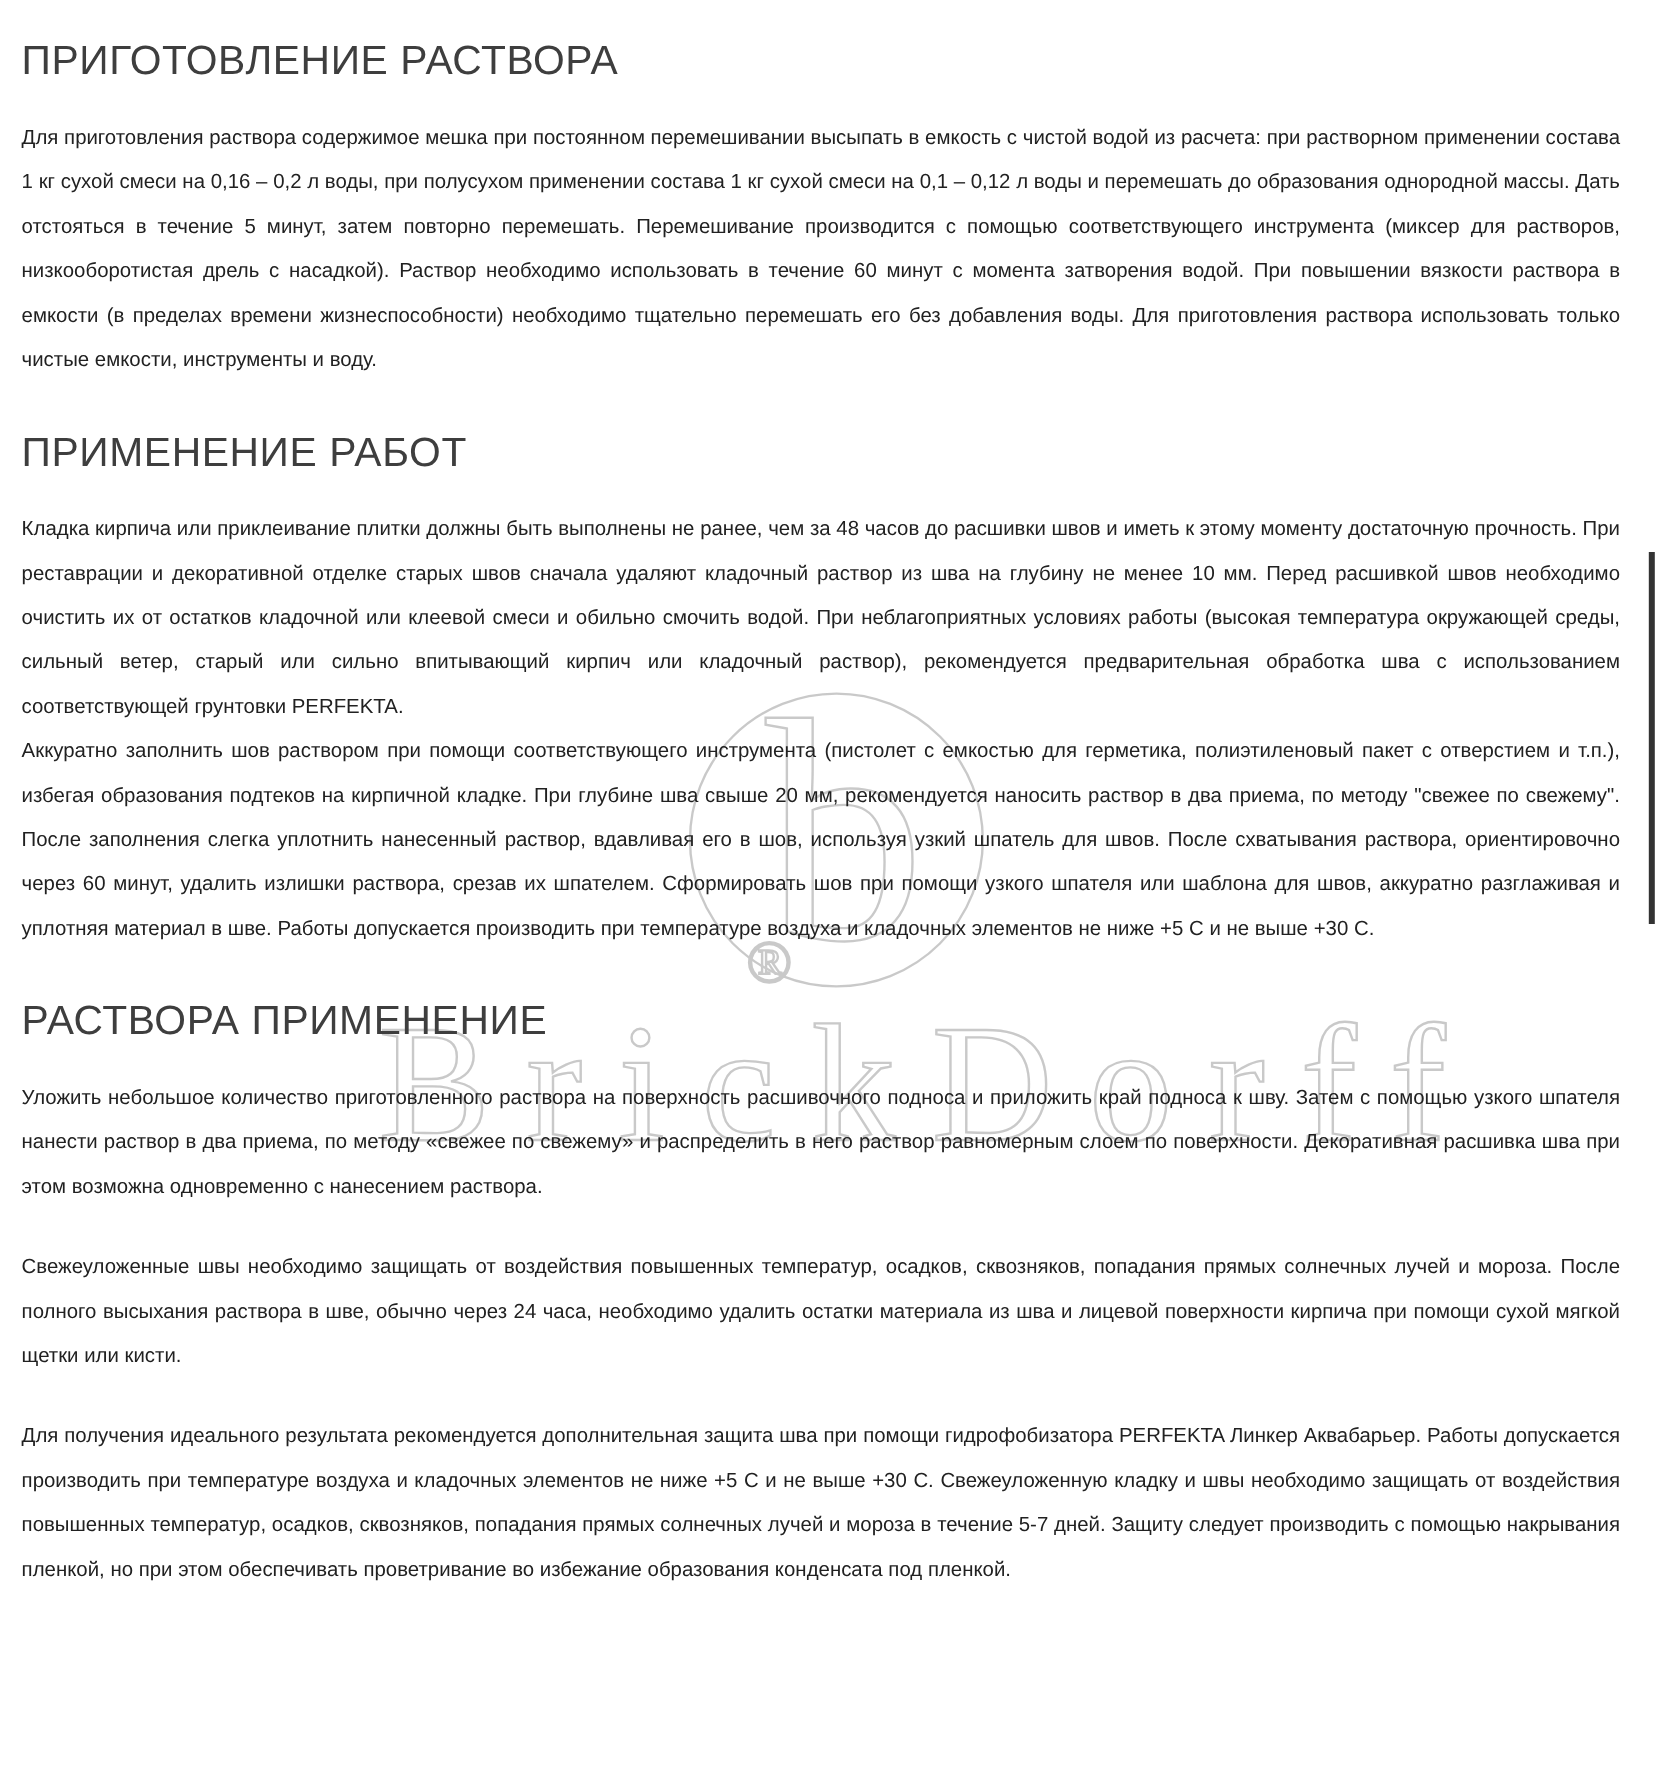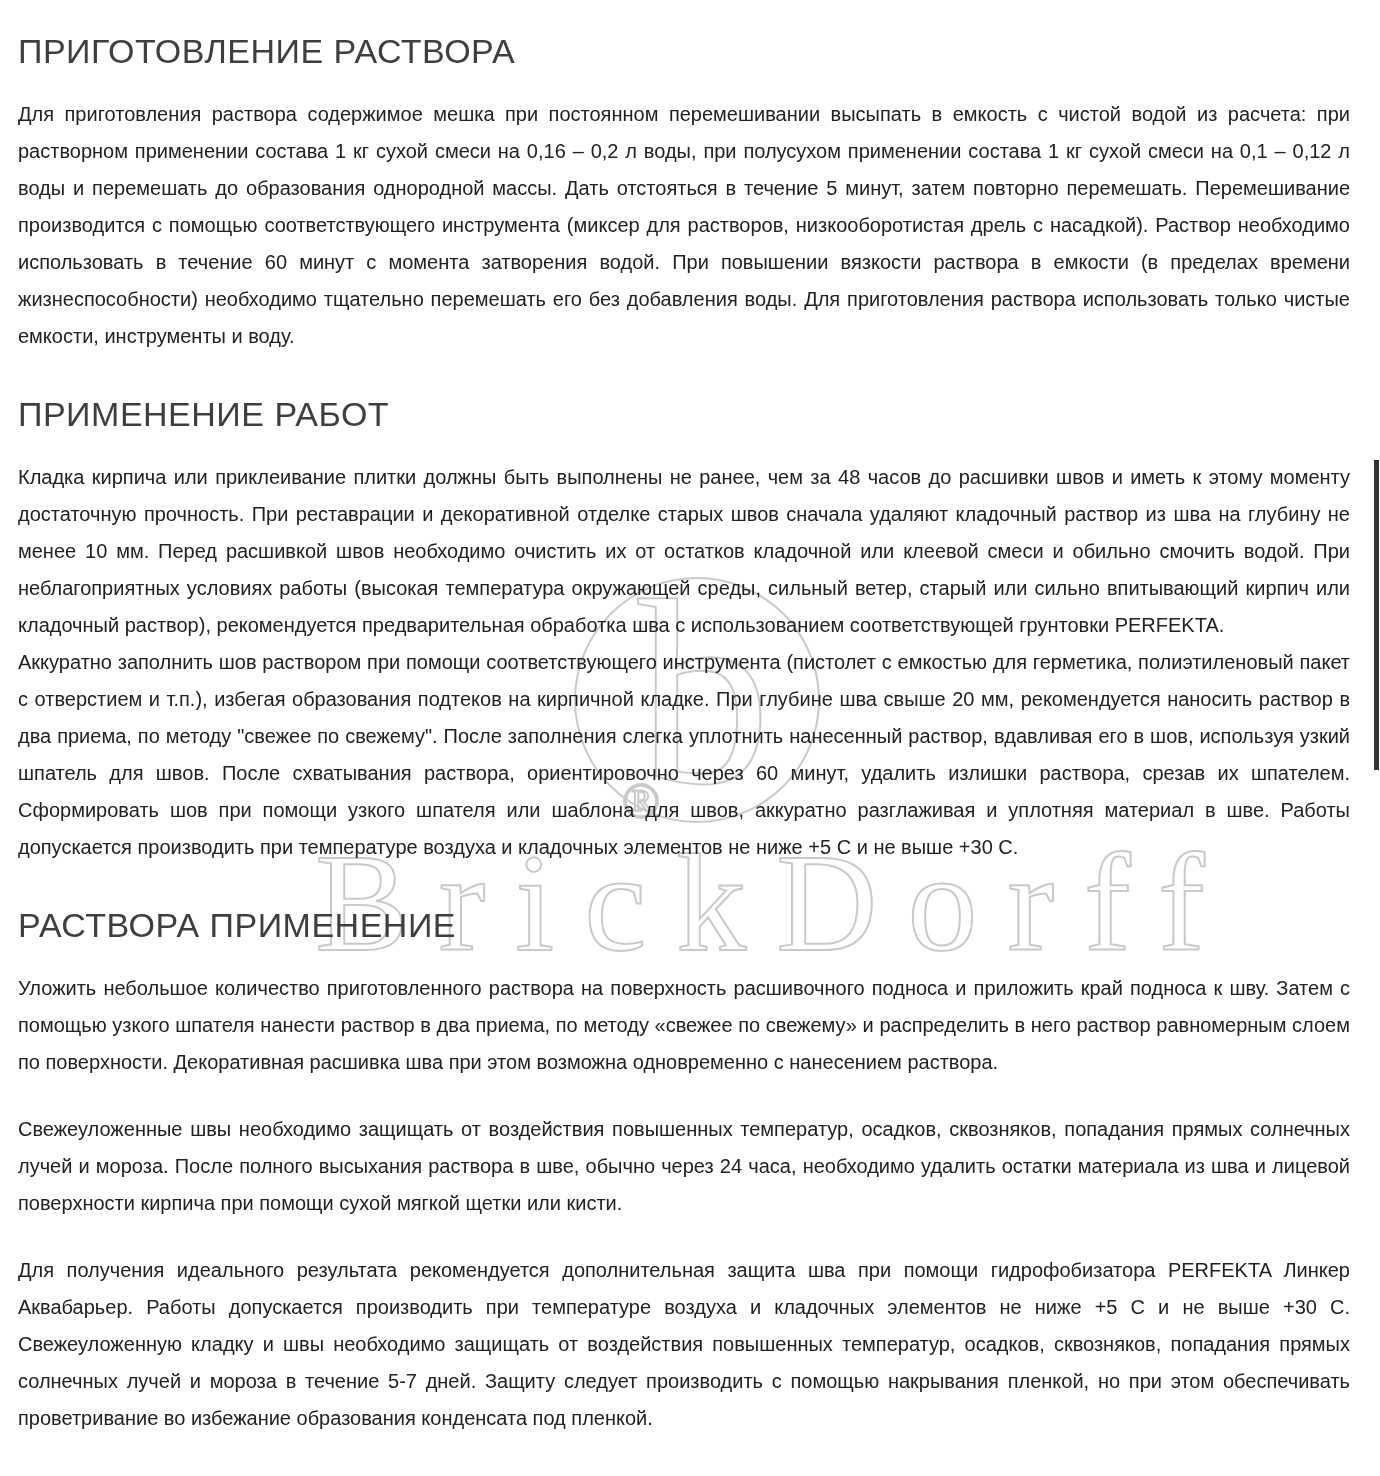--- a/index.html
+++ b/index.html
@@ -24,21 +24,21 @@
     font-weight: 400;
     color: #3e3e3e;
     letter-spacing: 0.5px;
     line-height: 42px;
     margin: 38px 0 24px 0;
   }
   .content section:first-child h1 {
     margin-top: 16px;
   }
   .content p {
-    font-size: 20px;
+    font-size: 17px;
     line-height: 37px;
     color: #212121;
     text-align: justify;
     margin: 0 0 30px 0;
   }
   .content p:last-child { margin-bottom: 0; }
   .watermark {
     position: absolute;
     left: 300px;
     top: 540px;

